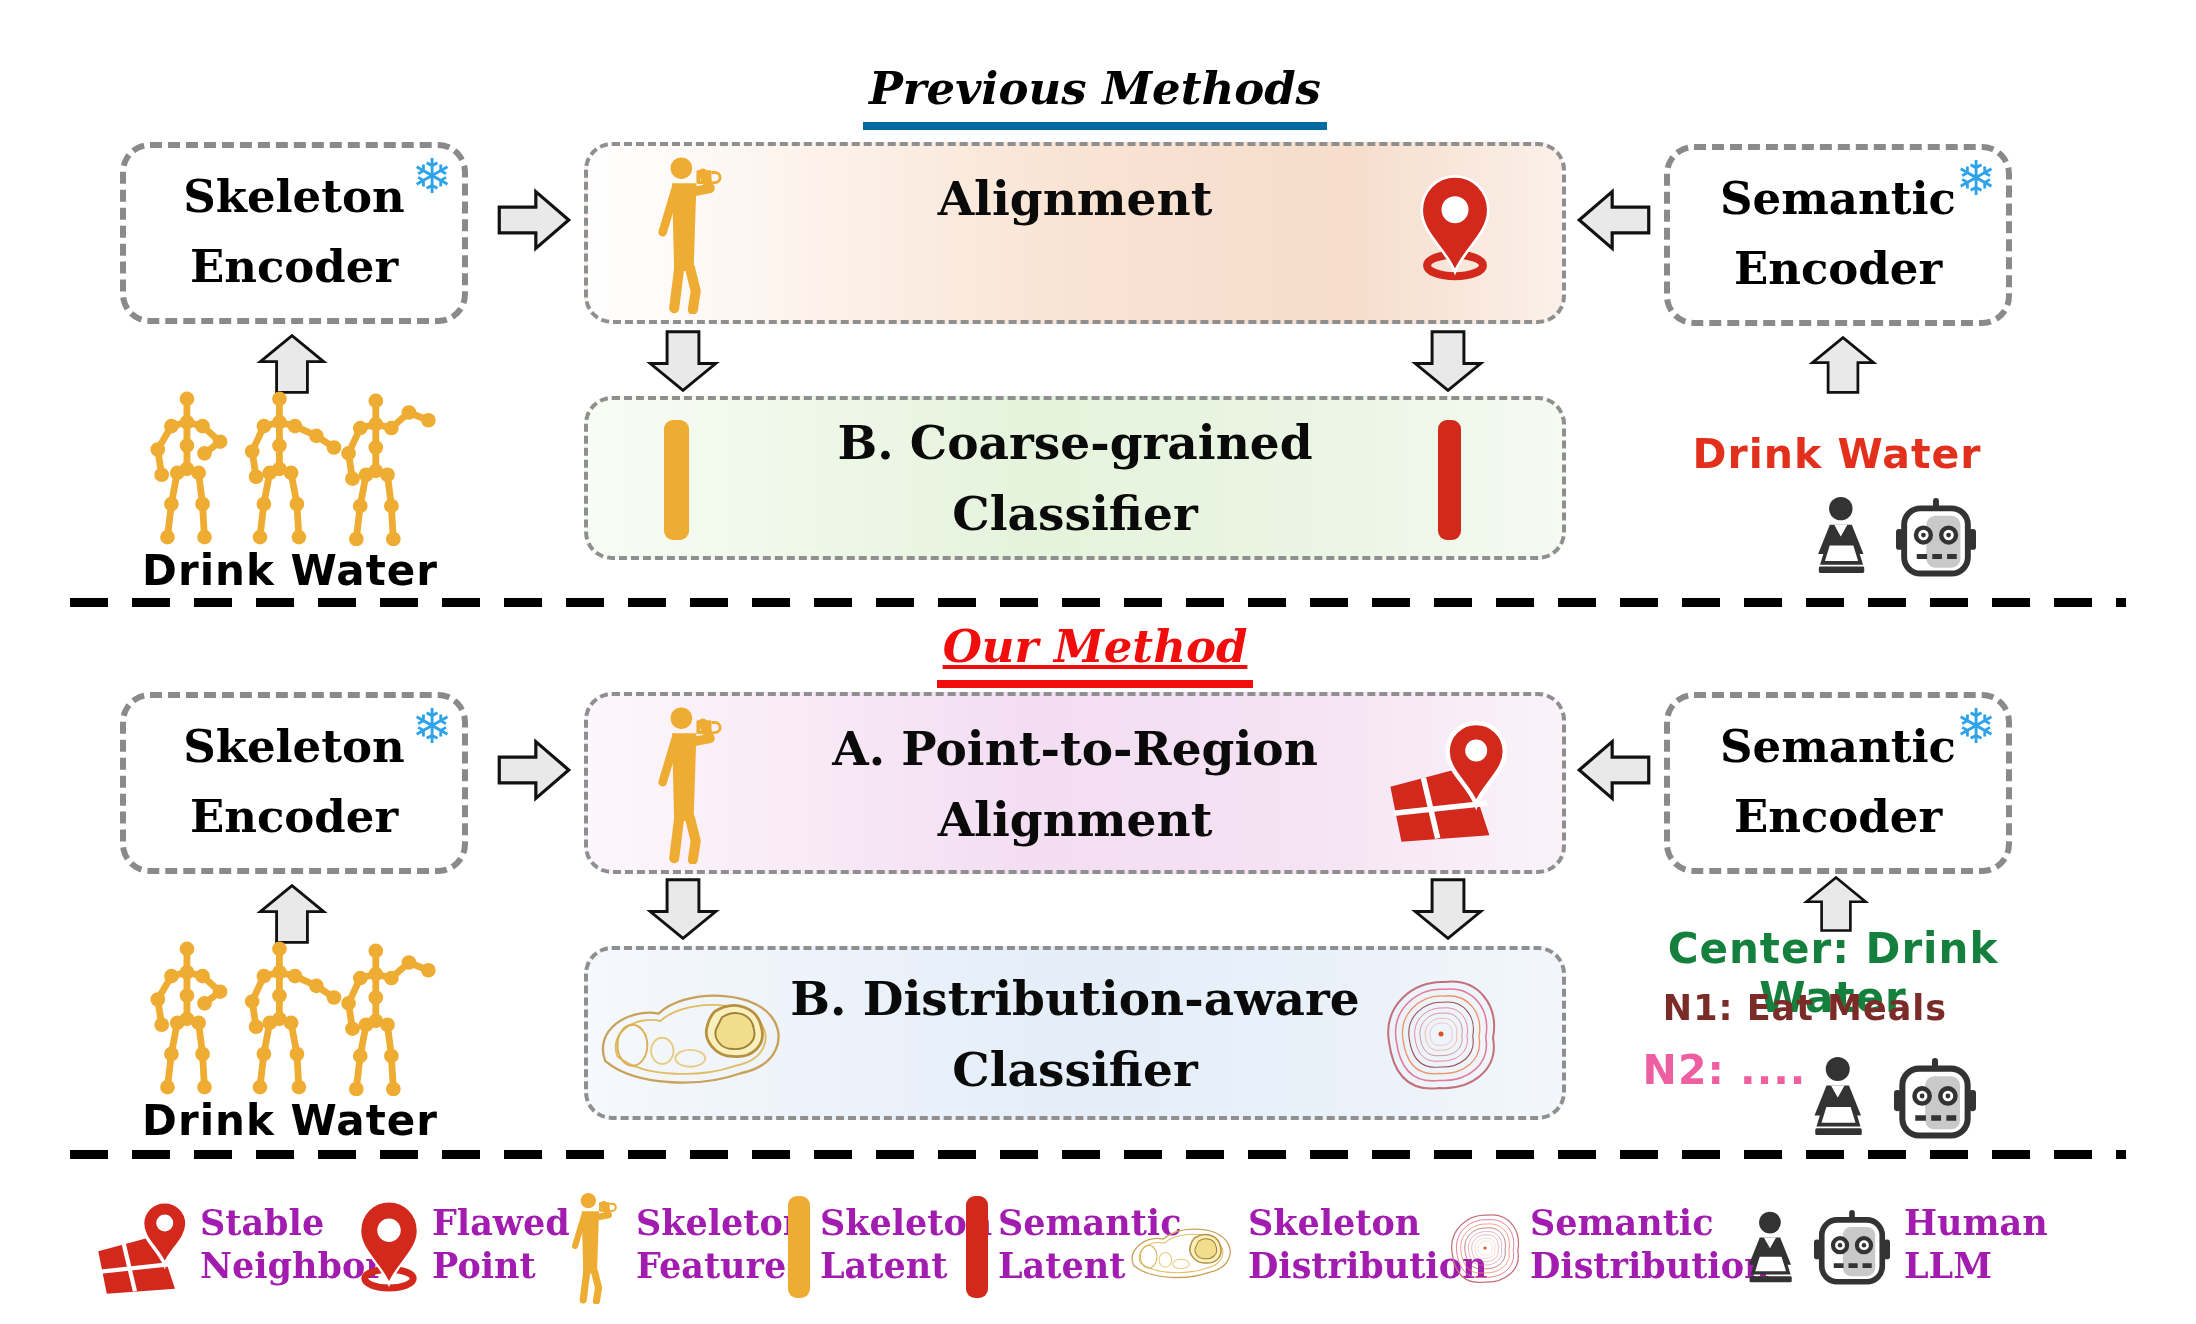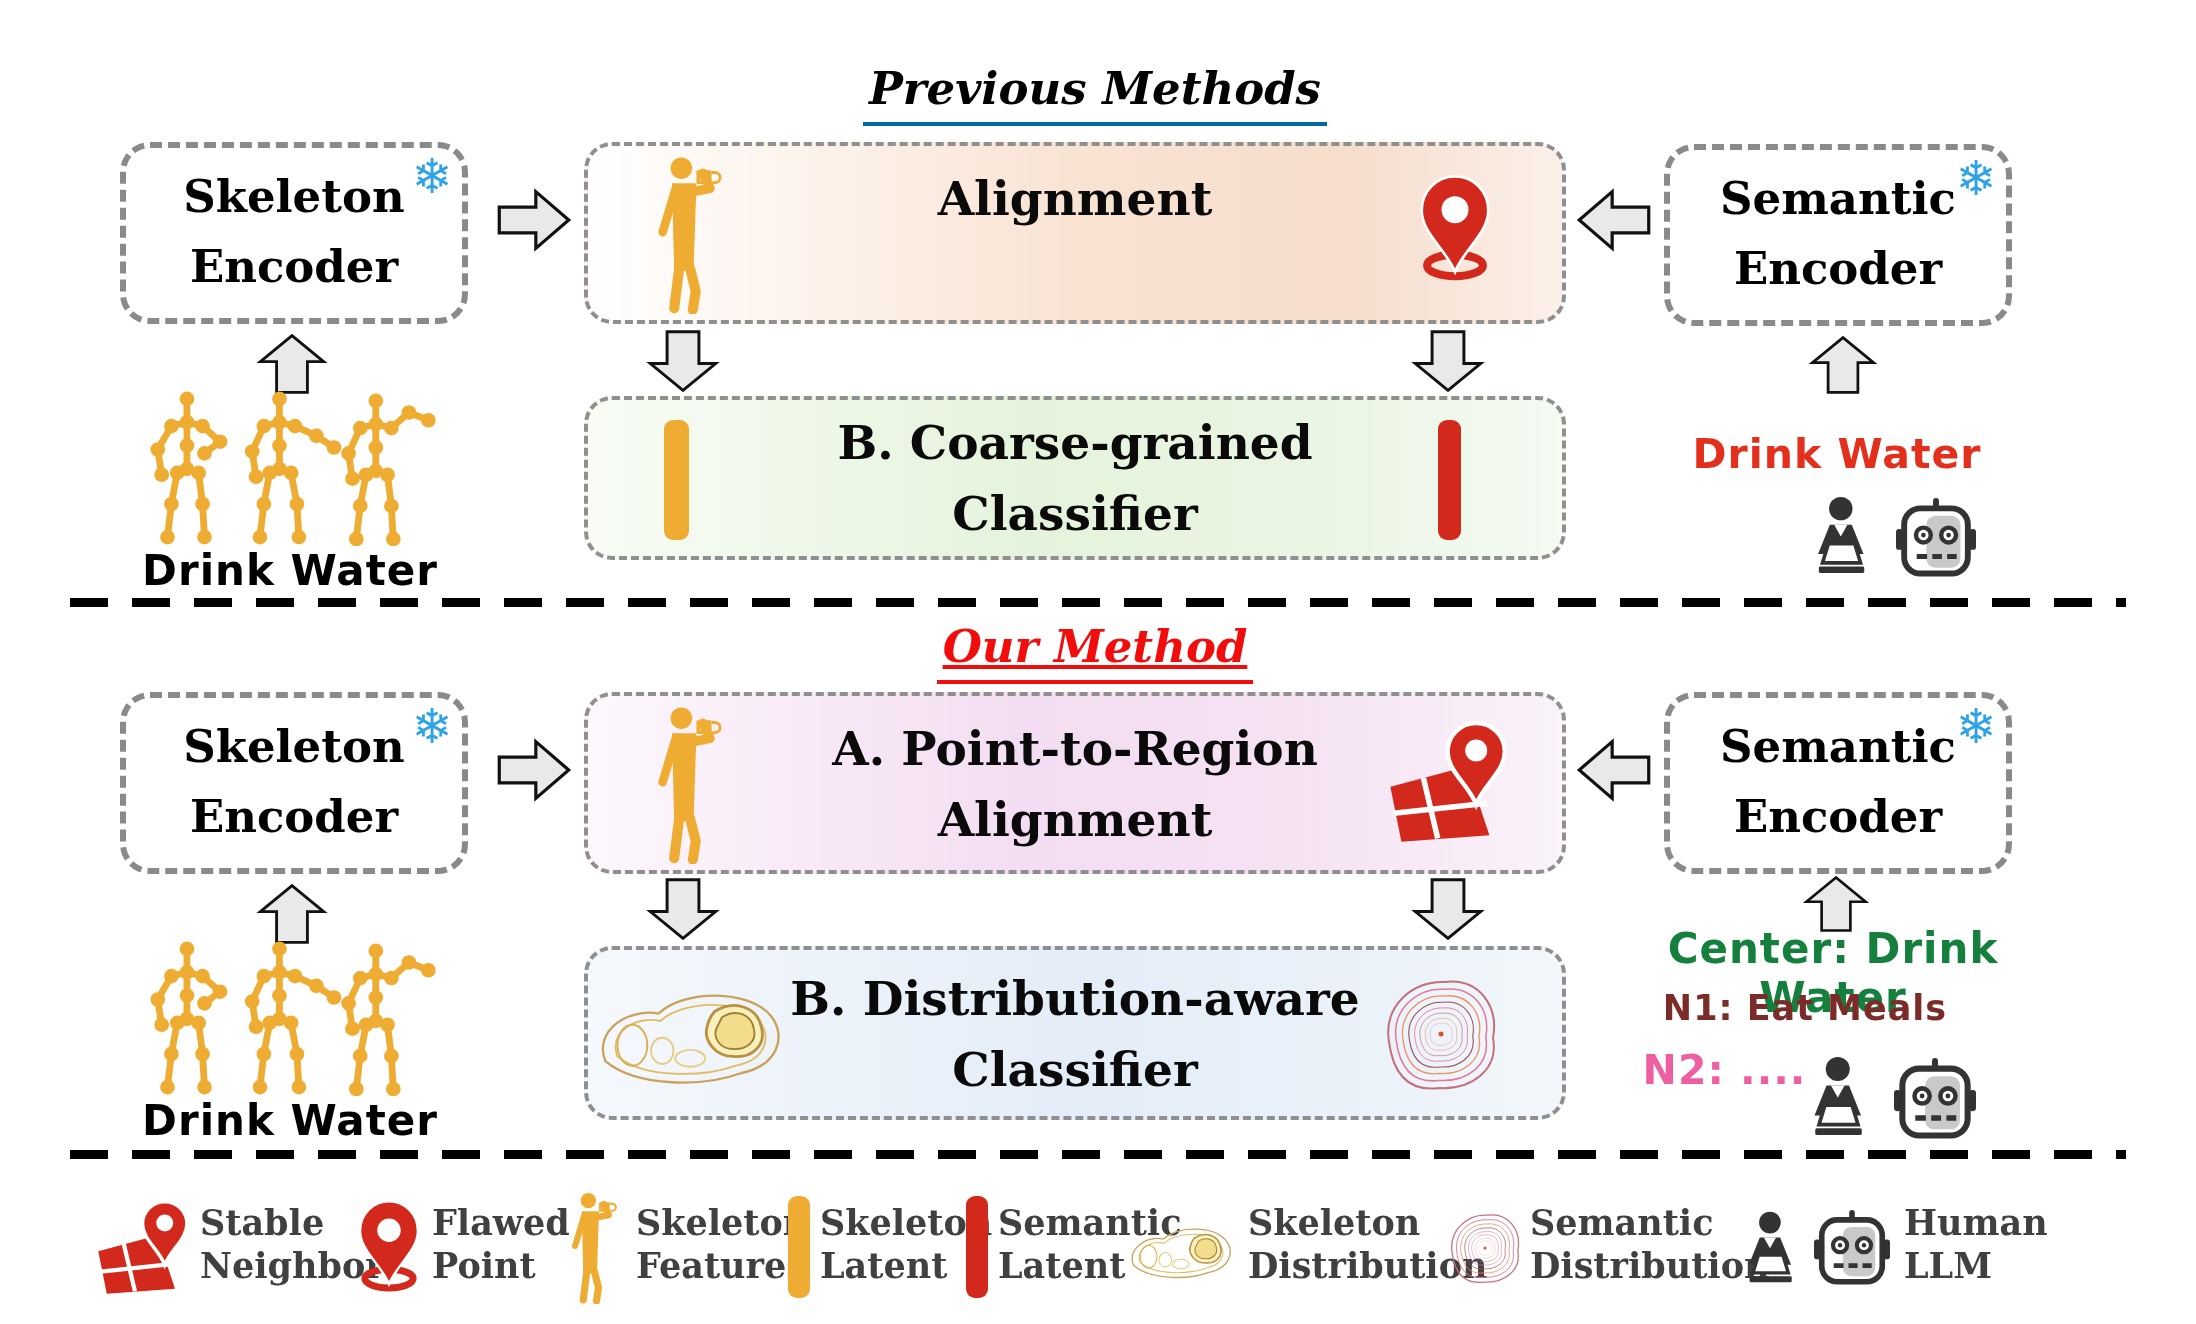--- a/index.html
+++ b/index.html
@@ -8,32 +8,32 @@
   .abs{position:absolute;}
   
   .enc-box{border:6px dashed #8a8a8a;border-radius:30px;background:#fff;box-sizing:border-box;}
   .ab-box{border:4px dashed #8f8f8f;border-radius:28px;box-sizing:border-box;}
   .grad-a1{background:linear-gradient(90deg,#ffffff 0%,#f9e3d3 50%,#f6ddcc 78%,#fbf0e9 100%);}
   .grad-b1{background:linear-gradient(90deg,#f8fcf5 0%,#e5f3dc 45%,#eaf5e3 75%,#f5faf2 100%);}
   .grad-a2{background:linear-gradient(90deg,#fdf7fc 0%,#f3ddf2 45%,#f5e2f3 72%,#faf3fa 100%);}
   .grad-b2{background:linear-gradient(90deg,#f5f8fc 0%,#e4edf8 50%,#eaf1f9 78%,#f3f7fb 100%);}
   
   .sec-title{font:700 italic 45px "DejaVu Serif",serif;color:#000;text-align:center;}
-  .sec-title .ul{display:inline-block;border-bottom:4px solid #0369a1;padding:0 6px 7px 6px;}
+  .sec-title .ul{display:inline-block;border-bottom:8px solid #0369a1;padding:0 6px 7px 6px;}
   .sec-title.red{color:#f20d0d;}
   .sec-title.red .ul{border-bottom-color:#f20d0d;text-decoration:underline;}
   .enc-label{font:700 45px "DejaVu Serif",serif;color:#000;text-align:center;line-height:1.55;padding-top:14px;}
   .ab-title{font:700 47px "DejaVu Serif",serif;color:#0a0a0a;text-align:center;line-height:1.5;padding-top:18px;}
   .hand{font-family:"DejaVu Sans",sans-serif;font-weight:700;letter-spacing:1px;text-align:center;}
   .snow{font-family:"DejaVu Sans",sans-serif;font-size:48px;color:#2fa3e8;line-height:1;}
   .bar{border-radius:9px;}
   .bar.orange{background:#efac33;}
   .bar.red{background:#d3281c;}
   .divider{height:9px;background:repeating-linear-gradient(90deg,#000 0 38px,transparent 38px 62px);}
-  .legend-label{font:700 35px "DejaVu Serif",serif;color:#404040;line-height:1.22;white-space:pre-line;}
+  .legend-label{font:700 35px "DejaVu Serif",serif;color:#a21caf;line-height:1.22;white-space:pre-line;}
 </style>
 </head>
 <body>
 
 <svg width="0" height="0" style="position:absolute">
   <defs>
     <symbol id="sym-arrow-right" viewBox="0 0 80 70">
       <polygon points="2,21 42,21 42,4 78,35 42,66 42,49 2,49" fill="#e9e9e9" stroke="#111" stroke-width="3.5"></polygon>
     </symbol>
     <symbol id="sym-arrow-left" viewBox="0 0 80 70">

